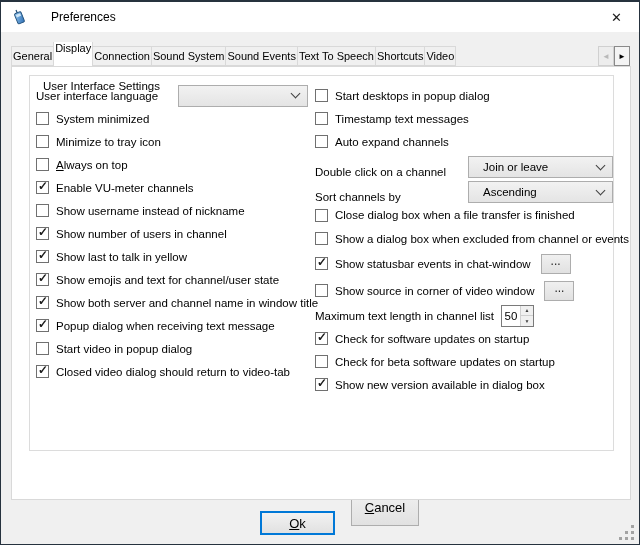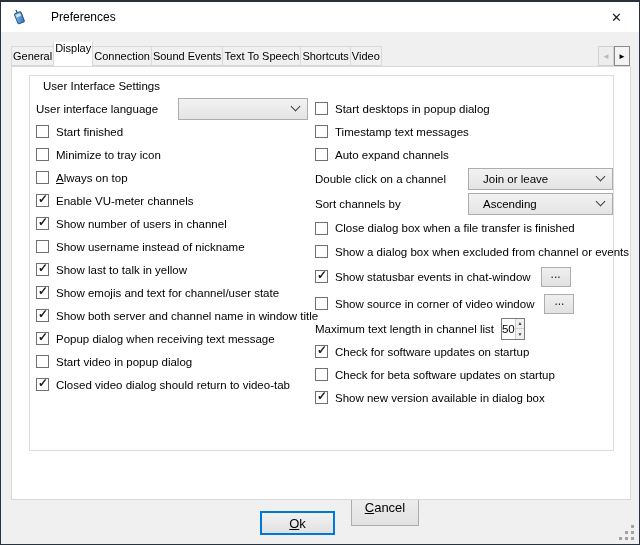--- a/index.html
+++ b/index.html
@@ -38,26 +38,26 @@
 
   
   .page { position: absolute; left: 10px; top: 64px; width: 620px; height: 434px;
     background: #fff; border: 1px solid #d9d9d9; z-index: 1; }
 
   .groupbox { position: absolute; left: 17px; top: 8px; width: 585px; height: 376px;
     border: 1px solid #dcdcdc; }
   .group-legend { position: absolute; top: -8px; left: 9px; background: #fff;
     padding: 0 4px; font-size: 11.5px; margin-top: 12px; }
 
-  .col { position: absolute; top: 21px; }
+  .col { position: absolute; top: 8px; }
   .col-left  { left: 6px;  width: 272px; }
   .col-right { left: 285px; width: 300px; }
 
   .row { height: 23px; display: flex; align-items: center; }
-  .row.h24 { height: 24px; } .row.h25 { height: 25px; } .row.h27 { height: 27px; }
+  .row.h24 { height: 24px; } .row.h25 { height: 25px; align-items: flex-end; } .row.h27 { height: 27px; }
 
   .cb { width: 13px; height: 13px; border: 1px solid #707070; background: #fff;
     flex: none; margin-right: 7px; position: relative; }
   .cb.checked::after { content: "\2713"; position: absolute; left: -1px; top: -3px;
     width: 14px; text-align: center; font-size: 12px; font-weight: 700; color: #1a1a1a; }
   .cb-label { white-space: nowrap; }
 
   .combo { height: 22px; background: linear-gradient(#f2f2f2, #e4e4e4);
     border: 1px solid #adadad; display: flex; align-items: center; flex: none;
     padding: 0 8px 0 14px; justify-content: space-between; }
@@ -65,21 +65,21 @@
   .chev { width: 7px; height: 7px; border-right: 1.5px solid #404040;
     border-bottom: 1.5px solid #404040; transform: rotate(45deg); margin-top: -4px; flex: none; }
   .combo.w130 { width: 130px; } .combo.w145 { width: 145px; }
   .field-label { flex: none; white-space: nowrap; }
   .lbl-lang { width: 142px; } .lbl-combo { width: 153px; }
 
   .mini-btn { width: 30px; height: 20px; margin-left: 10px; flex: none;
     background: linear-gradient(#f0f0f0, #e1e1e1); border: 1px solid #adadad;
     text-align: center; line-height: 12px; font-size: 12px; color: #222; }
 
-  .spin { display: flex; width: 24px; height: 22px; border: 1px solid #7a7a7a;
+  .spin { display: flex; width: 33px; height: 22px; border: 1px solid #7a7a7a;
     background: #fff; margin-left: 7px; flex: none; }
   .spin-val { flex: 1; display: flex; align-items: center; justify-content: center; }
   .spin-btns { width: 13px; display: flex; flex-direction: column; border-left: 1px solid #cfcfcf; }
   .spin-b { flex: 1; display: flex; align-items: center; justify-content: center;
     font-size: 5px; color: #404040; background: #f0f0f0; }
   .spin-b.up { border-bottom: 1px solid #cfcfcf; }
 
   
   .btn { position: absolute; display: flex; align-items: center; justify-content: center;
     background: linear-gradient(#f2f2f2, #e1e1e1); font-size: 13px; }
@@ -111,20 +111,21 @@
     <span class="title-text">Preferences</span>
     <div class="close-btn">
       <span class="close-glyph">✕</span>
     </div>
   </div>
 
   <div class="tabstrip">
     <div class="tab">General</div>
     <div class="tab selected">Display</div>
     <div class="tab">Connection</div>
+    <div class="tab">Sound System</div>
     <div class="tab">Sound Events</div>
     <div class="tab">Text To Speech</div>
     <div class="tab">Shortcuts</div>
     <div class="tab">Video</div>
   </div>
   <div class="tab-scrollers">
     <div class="tab-scroll left">
       <span>◄</span>
     </div>
     <div class="tab-scroll right">
@@ -140,41 +141,41 @@
         <div class="row">
           <span class="field-label lbl-lang">User interface language</span>
           <div class="combo w130">
             <span class="combo-value"></span>
             <span class="chev"></span>
           </div>
         </div>
 
         <div class="row">
           <span class="cb"></span>
-          <span class="cb-label">Start finished</span>
+          <span class="cb-label">System minimized</span>
         </div>
         <div class="row">
           <span class="cb"></span>
           <span class="cb-label">Minimize to tray icon</span>
         </div>
         <div class="row">
           <span class="cb"></span>
           <span class="cb-label"><span class="u">A</span><span>lways on top</span></span>
         </div>
         <div class="row">
           <span class="cb checked"></span>
           <span class="cb-label">Enable VU-meter channels</span>
         </div>
         <div class="row">
+          <span class="cb"></span>
+          <span class="cb-label">Show username instead of nickname</span>
+        </div>
+        <div class="row">
           <span class="cb checked"></span>
           <span class="cb-label">Show number of users in channel</span>
-        </div>
-        <div class="row">
-          <span class="cb"></span>
-          <span class="cb-label">Show username instead of nickname</span>
         </div>
         <div class="row">
           <span class="cb checked"></span>
           <span class="cb-label">Show last to talk in yellow</span>
         </div>
         <div class="row">
           <span class="cb checked"></span>
           <span class="cb-label">Show emojis and text for channel/user state</span>
         </div>
         <div class="row">

